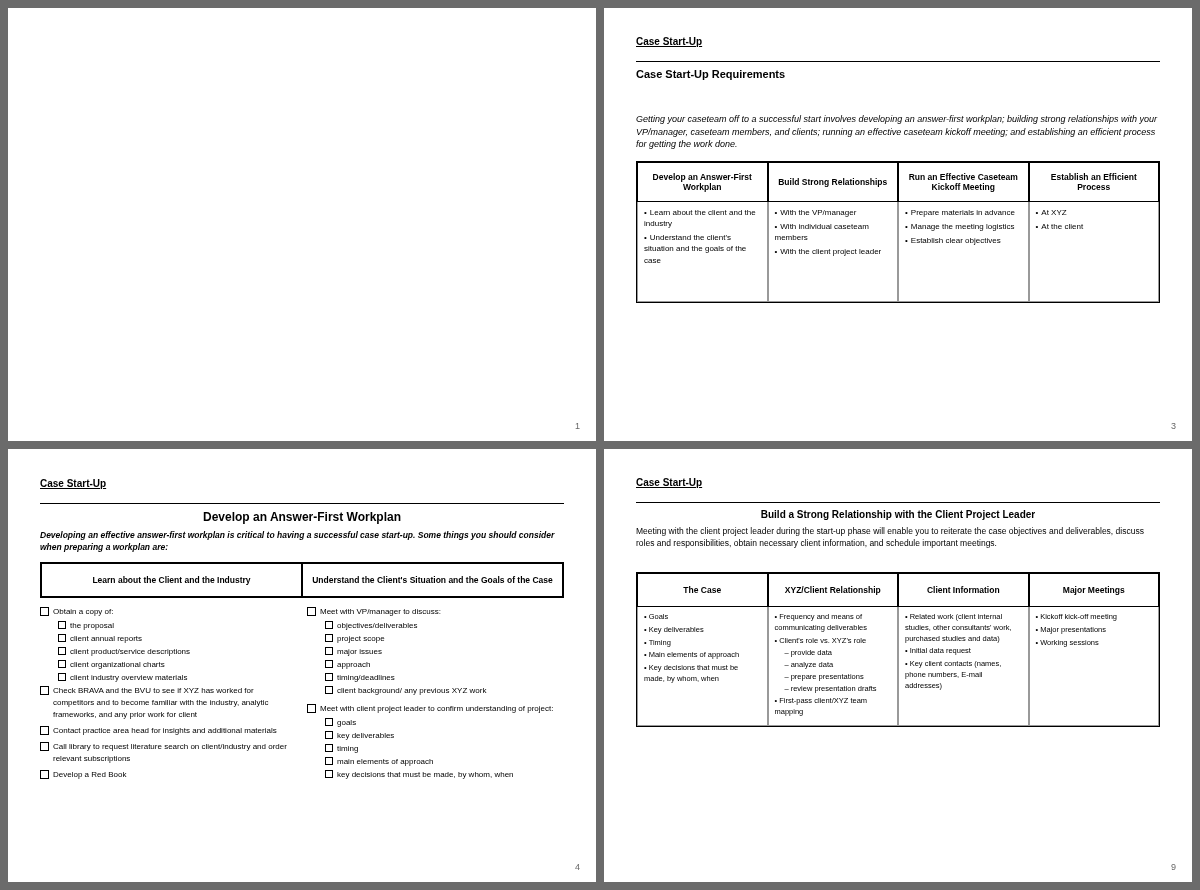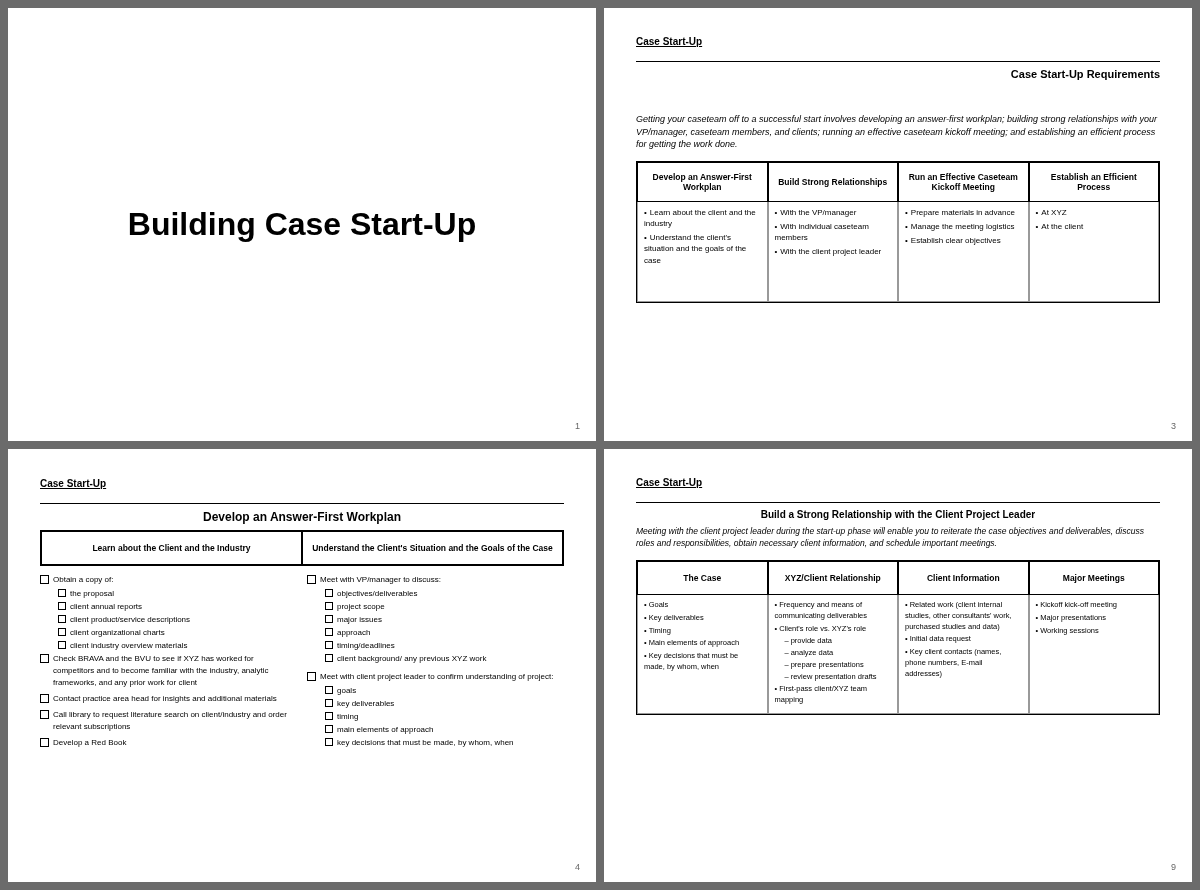--- a/index.html
+++ b/index.html
@@ -51,21 +51,20 @@
       padding-bottom: 14px;
       margin-bottom: 6px;
     }
     .slide-header-title {
       font-size: 10px;
       font-weight: bold;
       text-decoration: underline;
       color: #000;
     }
     .slide-right-title {
-      text-align: right;
       font-size: 11px;
       font-weight: bold;
       color: #000;
       margin-bottom: 6px;
     }
     .italic-intro {
       font-style: italic;
       font-size: 9px;
       line-height: 1.4;
       margin-bottom: 10px;
@@ -214,31 +213,29 @@
       content: "–";
       margin-right: 2px;
     }
     .slide4-main-title {
       text-align: center;
       font-size: 10px;
       font-weight: bold;
       margin-bottom: 6px;
     }
     .slide4-italic {
-      font-style: italic;
       font-size: 8.5px;
       line-height: 1.4;
-      margin-bottom: 10px;
+      margin-bottom: 22px;
     }
   </style>
 </head>
 <body>
 
 <div class="slide slide-title">
-  <h1>Building Case Start-Up</h1>
   <span class="slide-number">1</span>
 </div>
 
 <div class="slide slide-content">
   <div class="slide-header-line">
     <span class="slide-header-title">Case Start-Up</span>
   </div>
   <div class="slide-right-title">Case Start-Up Requirements</div>
   <div class="italic-intro">Getting your caseteam off to a successful start involves developing an answer-first workplan; building strong relationships with your VP/manager, caseteam members, and clients; running an effective caseteam kickoff meeting; and establishing an efficient process for getting the work done.</div>
 
@@ -269,20 +266,21 @@
     </div>
   </div>
   <span class="slide-number">3</span>
 </div>
 
 <div class="slide slide3">
   <div class="slide-header-line">
     <span class="slide-header-title">Case Start-Up</span>
   </div>
   <div class="slide3-main-title">Develop an Answer-First Workplan</div>
+  <div class="slide3-bold-italic">Developing an effective answer-first workplan is critical to having a successful case start-up.  Some things you should consider when preparing a workplan are:</div>
 
   <div class="two-col">
     <div class="col-h">Learn about the Client and the Industry</div>
     <div class="col-h">Understand the Client's Situation and the Goals of the Case</div>
   </div>
 
   <div class="slide3-content">
 
     <div class="checklist">
       <div class="check-item">

